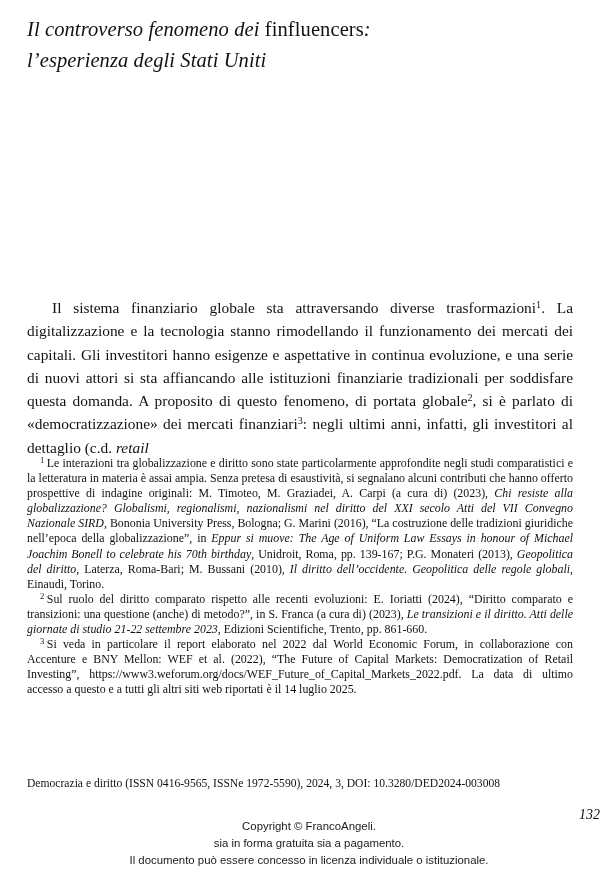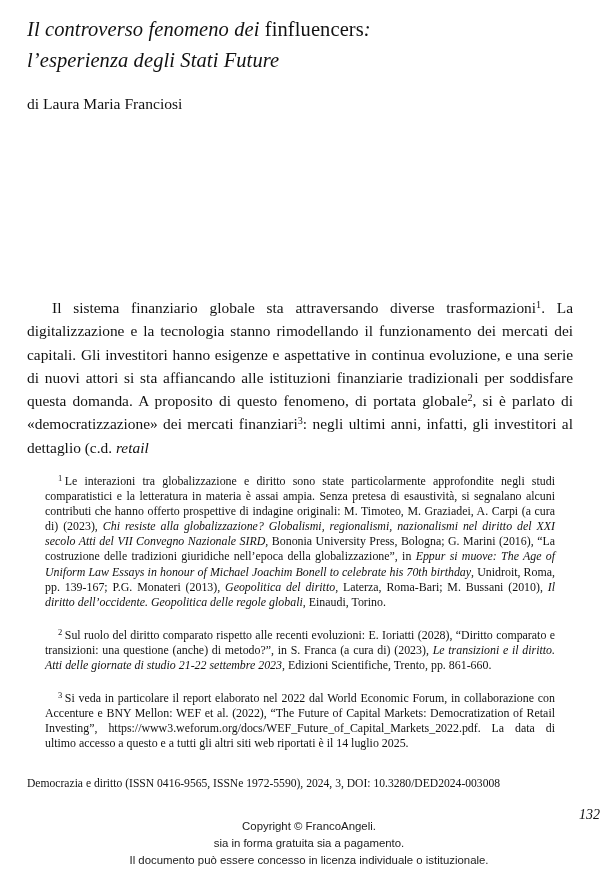--- a/index.html
+++ b/index.html
@@ -87,21 +87,21 @@
     position: absolute;
     left: 27px;
     top: 456px;
     width: 546px;
     font-size: 11.9px;
     line-height: 15.1px;
     text-align: justify;
     text-justify: inter-word;
   }
   .footnotes .fn {
-    margin: 18px;
+    margin: 0;
     text-indent: 13px;
   }
   .footnotes .fn i { font-style: italic; }
   .footnotes .fn sup {
     font-size: 0.72em;
     vertical-align: 0.5em;
     line-height: 0;
     margin-right: 2.5px;
   }
 
@@ -140,33 +140,32 @@
     color: #1a1a1a;
   }
   .copyright div { margin: 0; padding-left: 18px; }
 </style>
 </head>
 <body>
 
 <div class="page">
 
   <div class="title-block">
-    <h1 class="title"><span>Il controverso fenomeno dei </span><span class="roman">finfluencers</span><span>:</span><br><span>l’esperienza degli Stati Future</span></h1>
+    <h1 class="title"><span>Il controverso fenomeno dei </span><span class="roman">finfluencers</span><span>:</span><br><span>l’esperienza degli Stati Uniti</span></h1>
   </div>
 
-  <div class="author">di Laura Maria Franciosi</div>
 
 
   <div class="body-text">
     <p class="indent"><span>Il sistema finanziario globale sta attraversando diverse trasformazioni</span><sup>1</sup><span>. La digitalizzazione e la tecnologia stanno rimodellando il funzionamento dei mercati dei capitali. Gli investitori hanno esigenze e aspettative in continua evoluzione, e una serie di nuovi attori si sta affiancando alle istituzioni finanziarie tradizionali per soddisfare questa domanda. A proposito di questo fenomeno, di portata globale</span><sup>2</sup><span>, si è parlato di «democratizzazione» dei mercati finanziari</span><sup>3</sup><span>: negli ultimi anni, infatti, gli investitori al dettaglio (c.d. </span><i>retail</i></p>
   </div>
 
   <div class="footnotes" id="footnote-area">
       <p class="fn"><sup>1</sup><span>Le interazioni tra globalizzazione e diritto sono state particolarmente approfondite negli studi comparatistici e la letteratura in materia è assai ampia. Senza pretesa di esaustività, si segnalano alcuni contributi che hanno offerto prospettive di indagine originali: M. Timoteo, M. Graziadei, A. Carpi (a cura di) (2023), </span><i>Chi resiste alla globalizzazione? Globalismi, regionalismi, nazionalismi nel diritto del XXI secolo Atti del VII Convegno Nazionale SIRD</i><span>, Bononia University Press, Bologna; G. Marini (2016), “La costruzione delle tradizioni giuridiche nell’epoca della globalizzazione”, in </span><i>Eppur si muove: The Age of Uniform Law Essays in honour of Michael Joachim Bonell to celebrate his 70th birthday</i><span>, Unidroit, Roma, pp. 139-167; P.G. Monateri (2013), </span><i>Geopolitica del diritto</i><span>, Laterza, Roma-Bari; M. Bussani (2010), </span><i>Il diritto dell’occidente. Geopolitica delle regole globali</i><span>, Einaudi, Torino.</span></p>
-      <p class="fn"><sup>2</sup><span>Sul ruolo del diritto comparato rispetto alle recenti evoluzioni: E. Ioriatti (2028), “Diritto comparato e transizioni: una questione (anche) di metodo?”, in S. Franca (a cura di) (2023), </span><i>Le transizioni e il diritto. Atti delle giornate di studio 21-22 settembre 2023</i><span>, Edizioni Scientifiche, Trento, pp. 861-660.</span></p>
+      <p class="fn"><sup>2</sup><span>Sul ruolo del diritto comparato rispetto alle recenti evoluzioni: E. Ioriatti (2024), “Diritto comparato e transizioni: una questione (anche) di metodo?”, in S. Franca (a cura di) (2023), </span><i>Le transizioni e il diritto. Atti delle giornate di studio 21-22 settembre 2023</i><span>, Edizioni Scientifiche, Trento, pp. 861-660.</span></p>
       <p class="fn"><sup>3</sup><span>Si veda in particolare il report elaborato nel 2022 dal World Economic Forum, in collaborazione con Accenture e BNY Mellon: WEF et al. (2022), “The Future of Capital Markets: Democratization of Retail Investing”, https://www3.weforum.org/docs/WEF_Future_of_Capital_Markets_2022.pdf. La data di ultimo accesso a questo e a tutti gli altri siti web riportati è il 14 luglio 2025.</span></p>
     </div>
 
   <div class="journal-line">Democrazia e diritto (ISSN 0416-9565, ISSNe 1972-5590), 2024, 3, DOI: 10.3280/DED2024-003008</div>
 
   <div class="page-number">132</div>
 
   <div class="copyright">
     <div>Copyright © FrancoAngeli.</div>
     <div>sia in forma gratuita sia a pagamento.</div>

